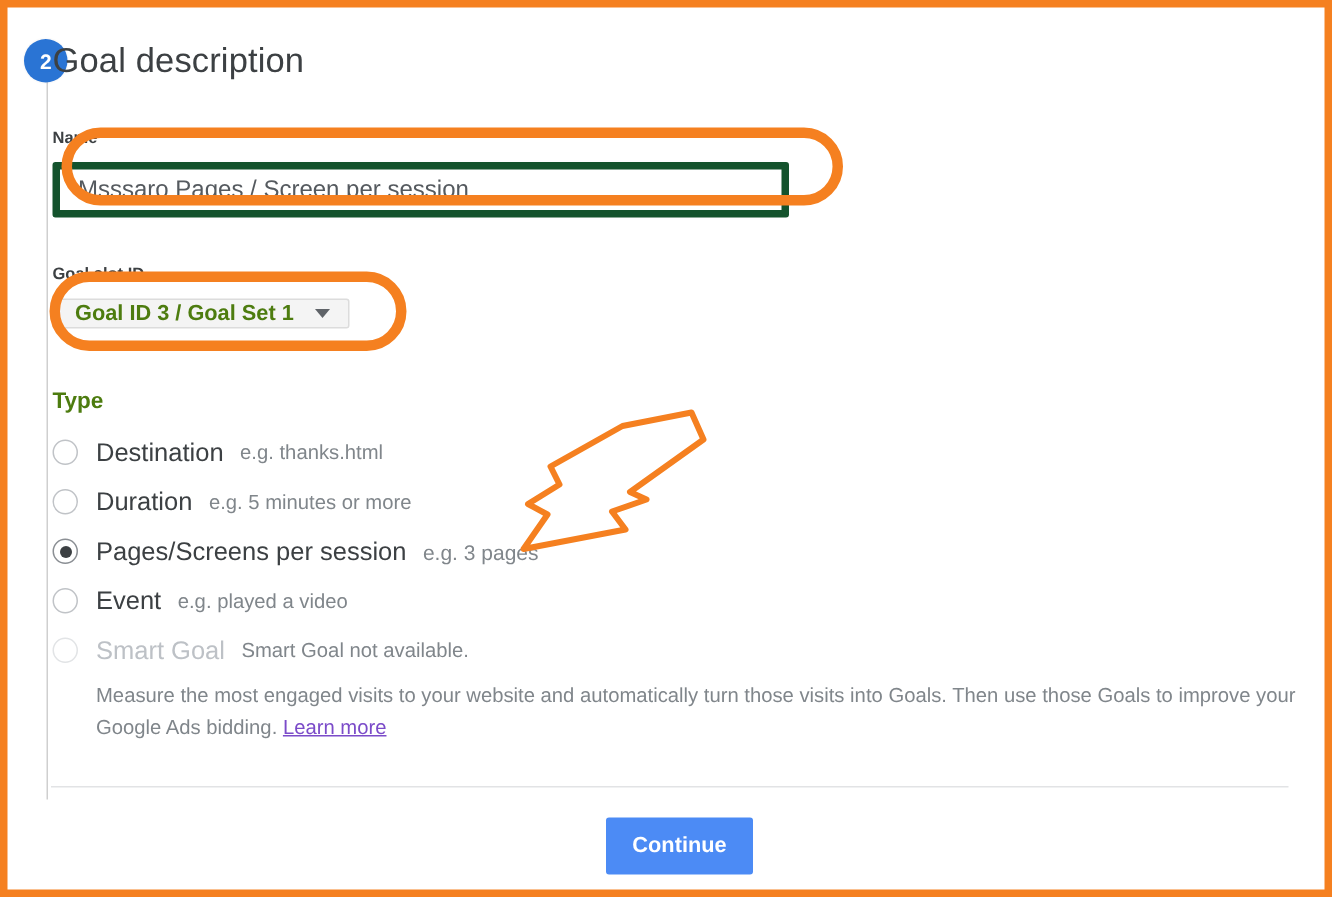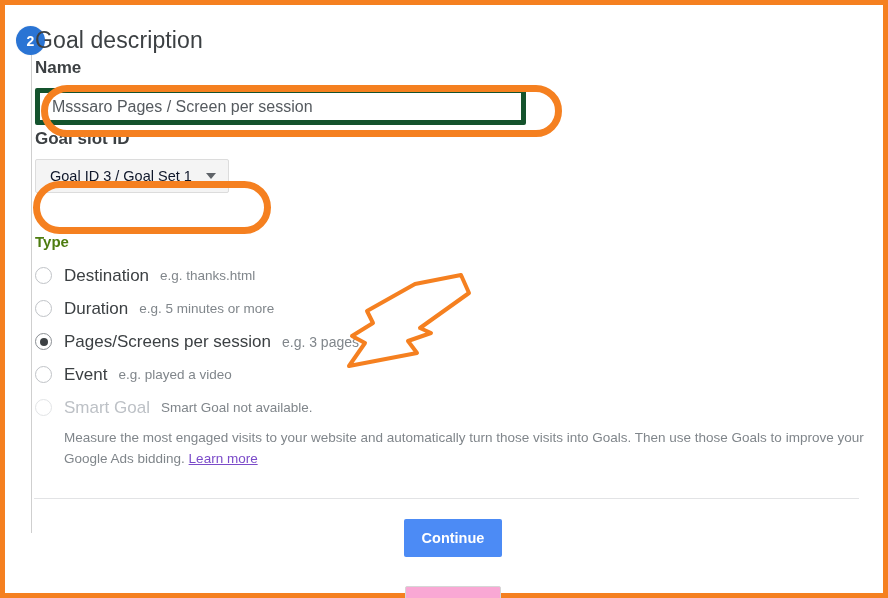--- a/index.html
+++ b/index.html
@@ -61,24 +61,24 @@
 
   .section-title {
     font-size: 23px;
     color: #3c4043;
     font-weight: 400;
     margin: 22px 0 0 0;
     letter-spacing: .1px;
   }
 
   .field-label {
-    font-size: 17px;
+    font-size: 11px;
     font-weight: bold;
     color: #3c4043;
-    margin-top: 4px;
+    margin-top: 32px;
   }
 
   
   .name-input {
     margin-top: 10px;
     width: 491px;
     height: 37px;
     box-sizing: border-box;
     border: 5px solid #14532d;
     border-radius: 2px;
@@ -90,29 +90,29 @@
     outline: none;
   }
   .name-input::placeholder { color: #9aa0a6; }
 
   
   .goal-slot-wrap { margin-top: 10px; }
   .dropdown {
     display: inline-flex;
     align-items: center;
     gap: 14px;
-    height: 34px;
+    height: 20px;
     box-sizing: border-box;
     padding: 0 12px 0 14px;
     background: #f4f4f4;
     border: 1px solid #dcdcdc;
     border-radius: 2px;
     font-size: 14.5px;
-    font-weight: normal;
-    color: #0f172a;
+    font-weight: bold;
+    color: #4d7c0f;
     cursor: pointer;
     user-select: none;
   }
   .caret {
     width: 0; height: 0;
     border-left: 5.5px solid transparent;
     border-right: 5.5px solid transparent;
     border-top: 6px solid #5f6368;
   }
 

